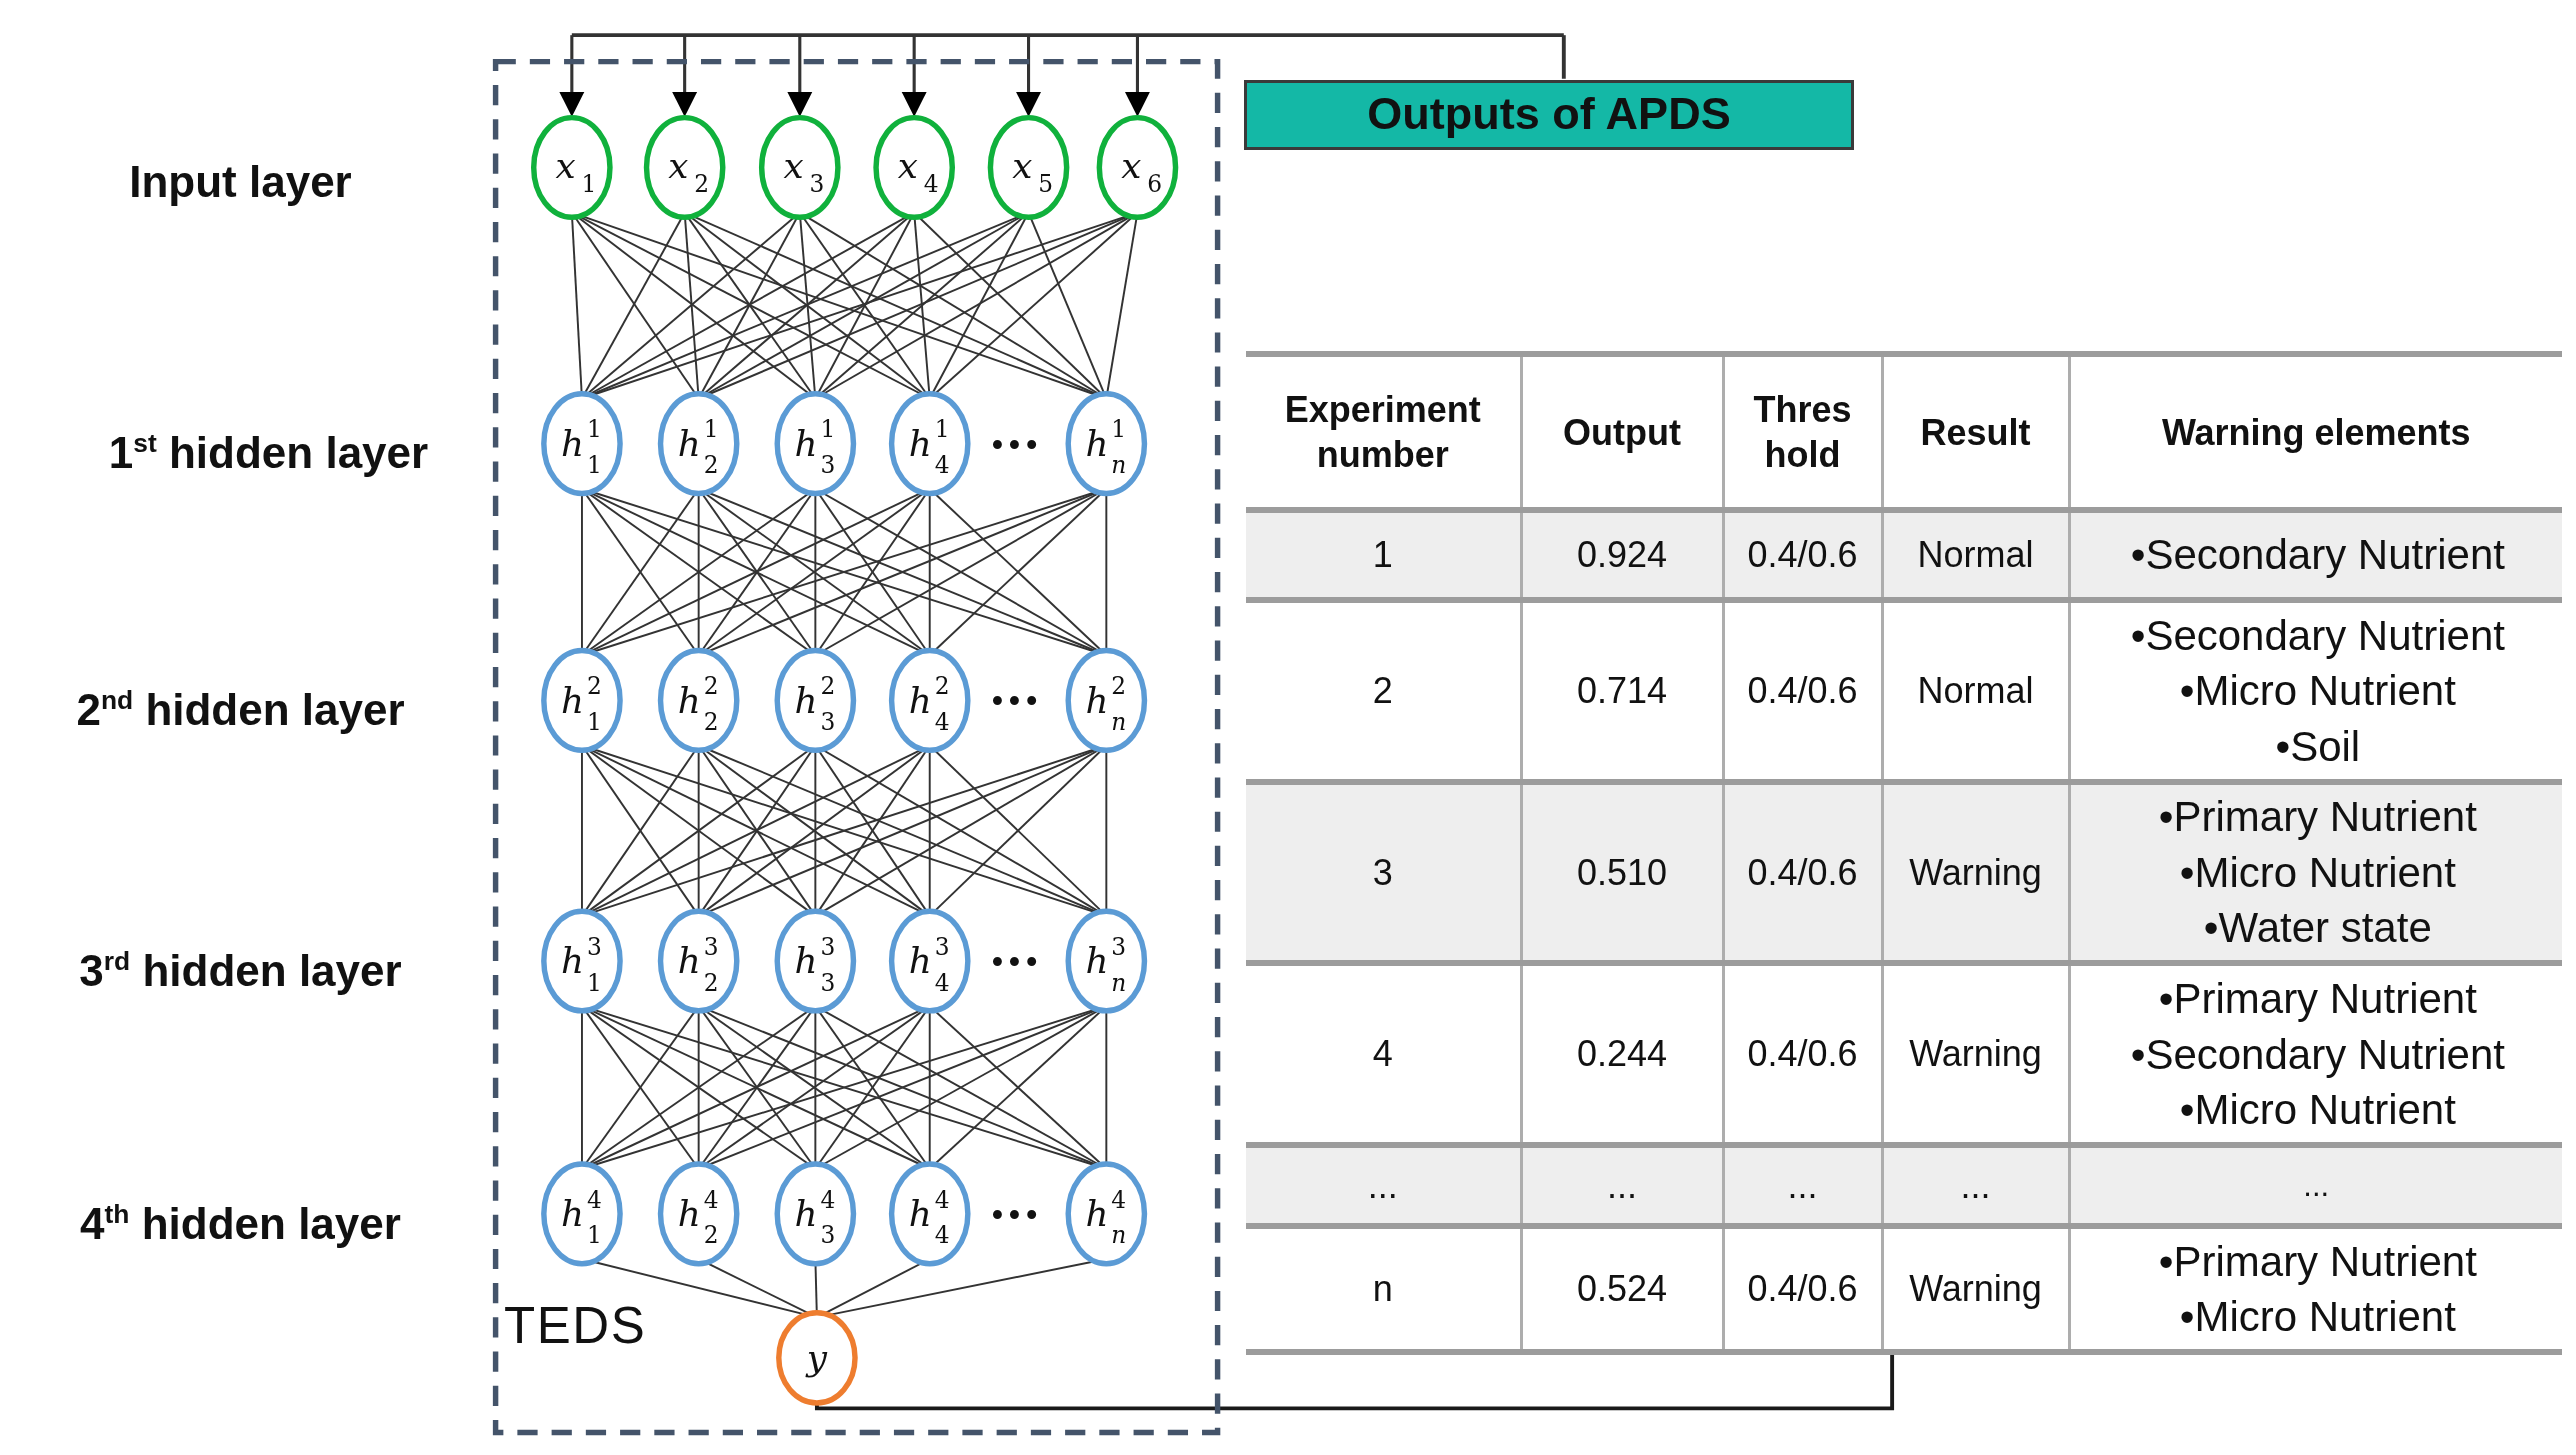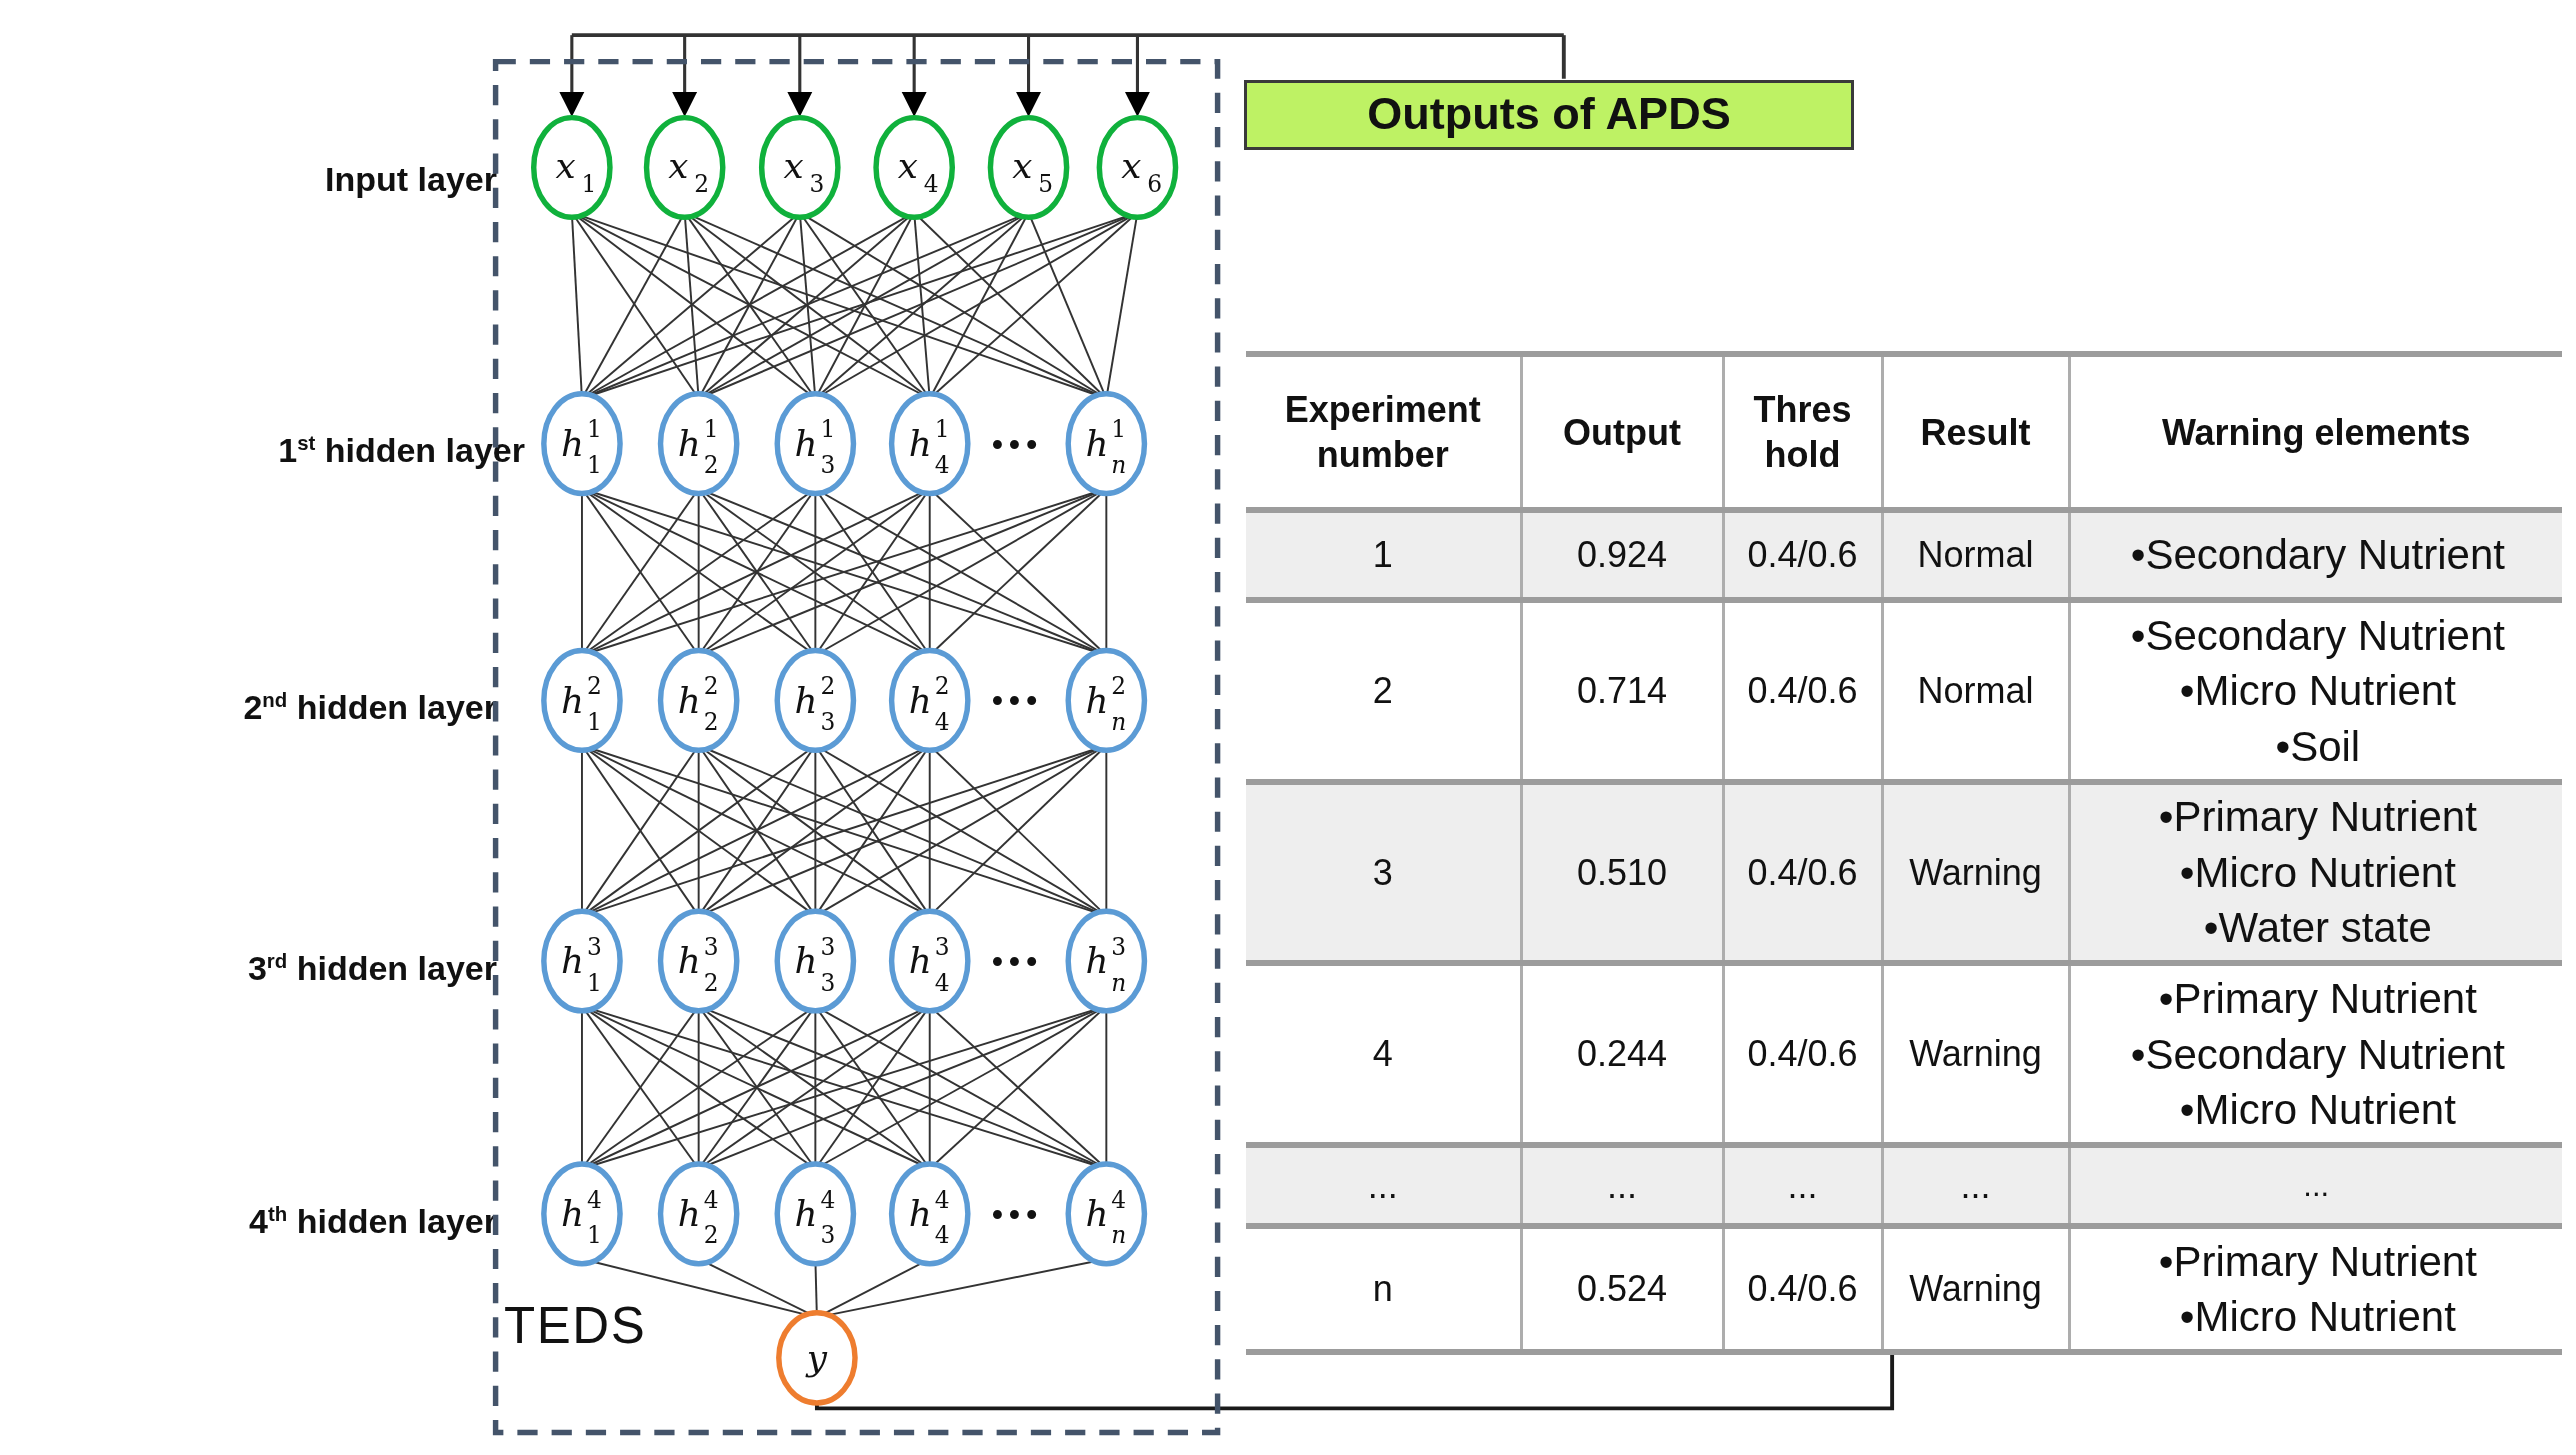--- a/index.html
+++ b/index.html
@@ -1,25 +1,25 @@
 <!DOCTYPE html>
 <html style="font-size:12.4px"><head>
 <meta charset="utf-8">
 <style>
   html,body{margin:0;padding:0;background:#ffffff;}
   #canvas{position:relative;width:2576px;height:1456px;background:#ffffff;overflow:hidden;
           font-family:"Liberation Sans",sans-serif;color:#111;}
   #net-svg{position:absolute;left:0;top:0;z-index:1;}
-  .layer-label{position:absolute;left:16px;width:481px;text-align:right;font-size:34px;
+  .layer-label{position:absolute;left:0;width:481px;text-align:center;font-size:44px;
                font-weight:700;line-height:56px;white-space:nowrap;}
   .layer-label sup{font-size:60%;}
   #teds-label{position:absolute;left:504px;top:1296px;font-size:51px;font-weight:400;
               letter-spacing:1.6px;z-index:2;}
   #apds-box{position:absolute;left:1244px;top:80px;width:610px;height:70px;
-            border:3.1px solid #3a3a3a;box-sizing:border-box;background:#bef264;
+            border:3.1px solid #3a3a3a;box-sizing:border-box;background:#14b8a6;
             text-align:center;line-height:62px;font-size:45px;font-weight:700;z-index:2;}
   #table-title{position:absolute;left:1246px;top:285px;width:1316px;text-align:center;
                font-size:44px;font-weight:700;z-index:2;}
   #table-wrap{position:absolute;left:1246px;top:351px;width:1316px;z-index:2;background:#fff;}
   table.t{border-collapse:collapse;table-layout:fixed;width:1316px;}
   table.t th,table.t td{border-left:3.1px solid #adadad;padding:0;overflow:hidden;
                         vertical-align:middle;text-align:center;font-size:36px;}
   table.t th:first-child,table.t td:first-child{border-left:none;}
   table.t thead th{border-top:6.2px solid #9c9c9c;border-bottom:6.2px solid #9c9c9c;
                    font-weight:700;white-space:pre-line;line-height:1.25;background:#fff;}

